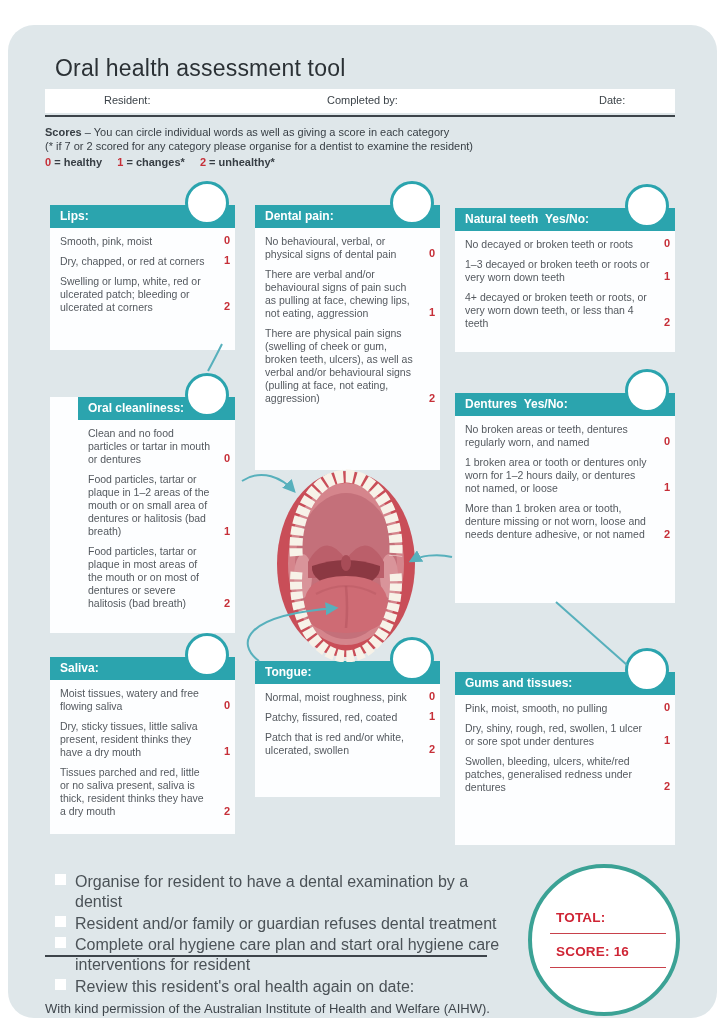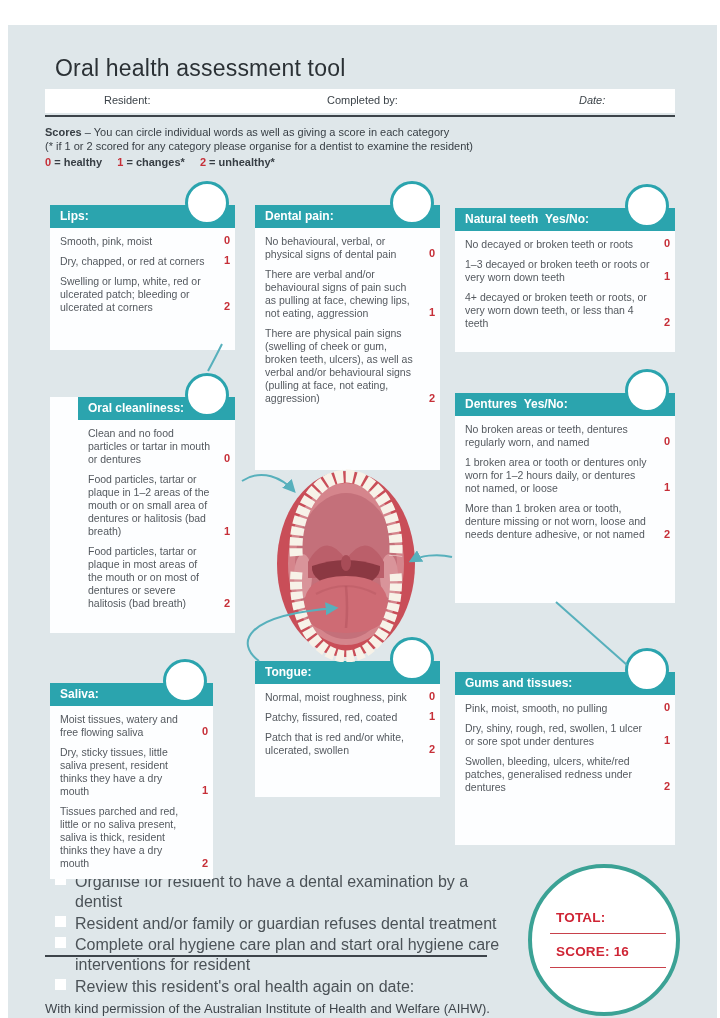--- a/index.html
+++ b/index.html
@@ -1,25 +1,25 @@
 <!DOCTYPE html>
 <html style="--teal: #2ba4ae; --teal-line: #57b0bc; --red: #c62f38; --panel: #dfe7ea;"><head>
 <meta charset="utf-8">
 <style>
   * { box-sizing: border-box; margin: 0; padding: 0; }
   html,body { width:720px; height:1018px; background:#ffffff; font-family:"Liberation Sans", sans-serif; position:relative; overflow:hidden; }
   :root { --teal:#2ba4ae; --teal-line:#57b0bc; --red:#c62f38; --panel:#dfe7ea; --ink:#54595f; --dark:#2b3135; }
 
-  .panel { position:absolute; left:8px; top:25px; width:709px; height:993px; background:var(--panel); }
+  .panel { position:absolute; left:8px; top:25px; width:709px; height:993px; background:var(--panel);border-radius:26px; }
 
   .title { position:absolute; left:47px; top:30px; font-size:23px; font-weight:400; color:var(--dark); letter-spacing:.2px; }
 
   .id-bar { position:absolute; left:37px; top:64px; width:630px; height:24px; background:#ffffff; }
   .id-bar .field { position:absolute; top:5px; font-size:11px; color:#3c4349;padding-left:44px; }
-  .f-resident { left:15px; } .f-completed { left:238px; } .f-date { left:490px;font-style:italic; }
+  .f-resident { left:15px; } .f-completed { left:238px; } .f-date { left:510px; }
   .id-rule { position:absolute; left:37px; top:90px; width:630px; height:2px; background:#3d444a; }
 
   .scores-note { position:absolute; left:37px; top:100px; width:620px; font-size:11px; line-height:1.28; color:#373e44; }
   .scores-note b { font-weight:bold; }
   .legend { margin-top:2px; font-weight:bold; }
   .legend .num { color:var(--red); }
   .legend .grp { margin-right:12px; }
 
   .box { position:absolute; background:#fdfeff; z-index:1; }
   .box header { position:relative; background:var(--teal); color:#fff; font-size:12px; font-weight:bold; padding:4px 10px 5px; height:23px; z-index:2; }
@@ -27,21 +27,21 @@
   .items { padding:7px 8px 9px 10px; }
   .item { position:relative; margin-bottom:7px; padding-right:16px; font-size:10.5px; line-height:1.24; color:var(--ink); }
   .item:last-child { margin-bottom:0; }
   .item .score { position:absolute; right:-3px; bottom:0; color:var(--red); font-weight:bold; font-size:11px; }
 
   .b-lips     { left:42px;  top:180px; width:185px; min-height:145px; }
   .b-dental   { left:247px; top:180px; width:185px; min-height:265px; }
   .b-teeth    { left:447px; top:183px; width:220px; min-height:144px; }
   .b-oc       { left:42px;  top:372px; width:185px; min-height:236px;padding-left:28px; }
   .b-dentures { left:447px; top:368px; width:220px; min-height:210px; }
-  .b-saliva   { left:42px;  top:658px; width:163px; min-height:177px; }
+  .b-saliva   { left:42px;  top:632px; width:185px; min-height:177px; }
   .b-tongue   { left:247px; top:636px; width:185px; min-height:136px; }
   .b-gums     { left:447px; top:647px; width:220px; min-height:173px; }
 
   .mouth-svg { position:absolute; left:264px; top:441px; z-index:2; }
   .connector-svg { position:absolute; left:0; top:0; width:709px; height:993px; z-index:4; pointer-events:none; }
 
   .checklist { position:absolute; left:47px; top:847px; width:445px; }
   .chk-item { display:flex; gap:9px; font-size:16px; line-height:1.27; color:#4b5257; margin-bottom:1px; }
   .chk-box { width:11px; height:11px; background:#ffffff; flex:0 0 11px; margin-top:2px; }
 
@@ -62,21 +62,21 @@
 
   <div class="id-bar">
     <span class="field f-resident">Resident:</span>
     <span class="field f-completed">Completed by:</span>
     <span class="field f-date">Date:</span>
   </div>
   <div class="id-rule"></div>
 
   <div class="scores-note">
     <div><b>Scores</b><span> – You can circle individual words as well as giving a score in each category</span></div>
-    <div>(* if 1 or 2 scored for any category please organise for a dentist to examine the resident)</div>
+    <div>(* if 7 or 2 scored for any category please organise for a dentist to examine the resident)</div>
     <div class="legend">
       <span class="grp"><span class="num">0</span> <span>= healthy</span></span>
       <span class="grp"><span class="num">1</span> <span>= changes*</span></span>
       <span class="grp"><span class="num">2</span> <span>= unhealthy*</span></span>
     </div>
   </div>
 
   <section class="box b-lips">
     <div class="bubble"></div>
     <header>Lips:</header>

